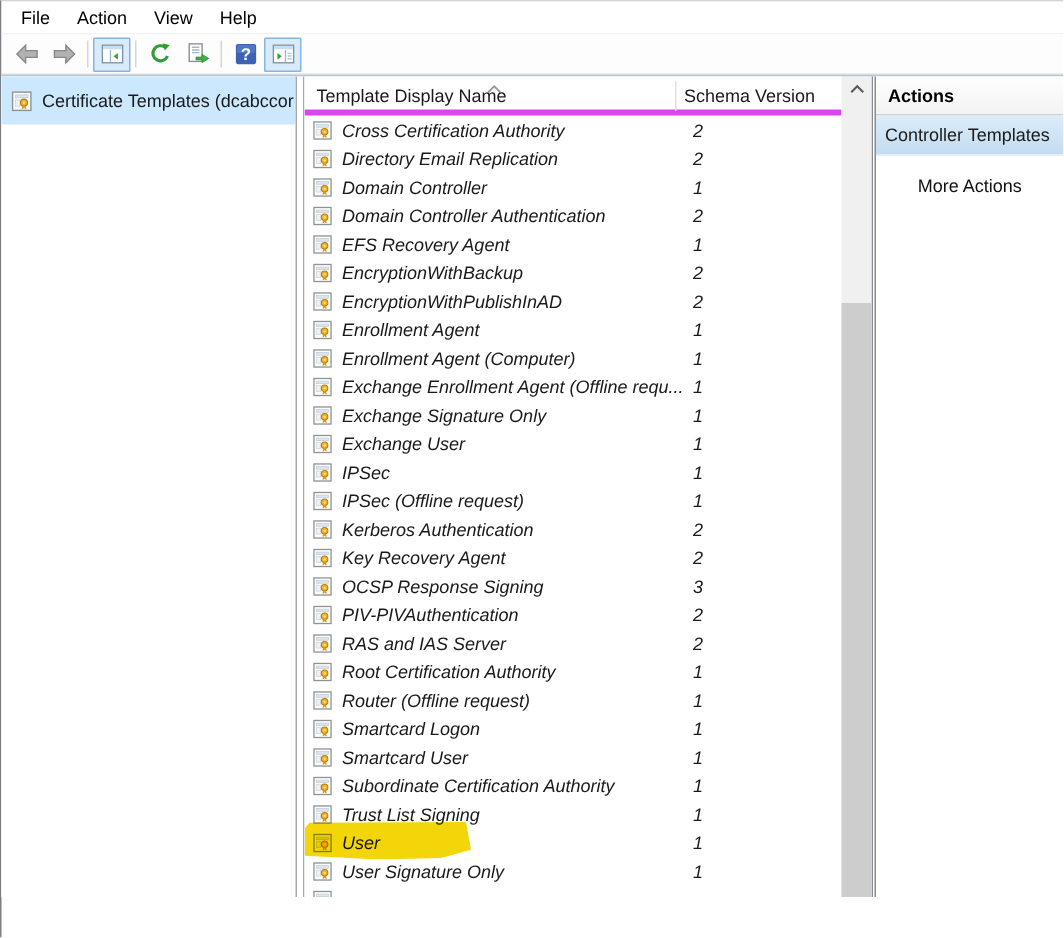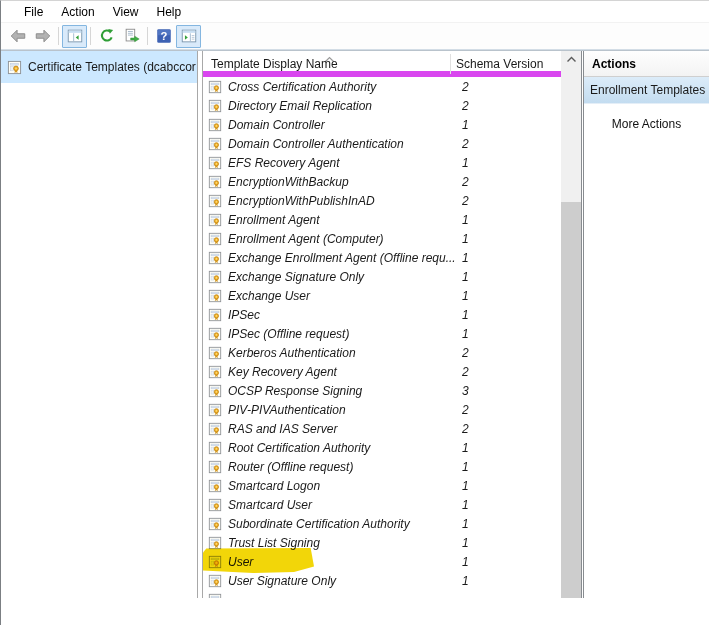--- a/index.html
+++ b/index.html
@@ -8,21 +8,21 @@
 
   .window { position: relative; width: 709px; height: 625px;
     border-left: 1px solid #7b7f83; border-top: 1px solid #d4d4d4; background: #fff; }
 
   
   .titlebar { height: 28px; display: flex; align-items: center; padding-left: 9px; background: #fff; }
   .titlebar .ticon { width: 16px; height: 16px; margin-right: 7px; flex: 0 0 auto; }
   .titlebar .ttext { font-size: 12px; color: #000; }
 
   
-  .menubar { height: 22px; display: flex; align-items: center; padding-left: 14px;
+  .menubar { height: 22px; display: flex; align-items: center; padding-left: 4px;
     background: #fff; border-bottom: 1px solid #f2f2f2; }
   .menu-item { padding: 3px 9px; color: #000; cursor: default; }
 
   
   .toolbar { height: 27px; display: flex; align-items: center; padding-left: 4px;
     background: #fdfdfd; border-bottom: 1px solid #d3dde6; }
   .tbtn { width: 25px; height: 23px; display: flex; align-items: center; justify-content: center;
     border: 1px solid transparent; border-radius: 1px; }
   .tbtn svg { width: 18px; height: 18px; }
   .tbtn.toggled { background: var(--toggle-button-bg); border-color: var(--toggle-button-border); }
@@ -36,21 +36,21 @@
   .tree-item { height: 32px; margin-top: 0; display: flex; align-items: center;
     padding-left: 6px; white-space: nowrap; overflow: hidden; }
   .tree-item.selected { background: var(--tree-selection); }
   .tree-item svg { width: 15px; height: 15px; margin-right: 6px; flex: 0 0 auto; }
 
   .splitter { width: 6px; background: #fff; border-left: 1px solid #a8a8a8; border-right: 1px solid #a8a8a8; }
   .splitter2 { width: 3px; background: #fff; border-left: 1px solid #888c90; border-right: 1px solid #888c90; }
 
   
   .list-pane { width: 358px; background: #fff; overflow: hidden; position: relative; }
-  .list-header { position: relative; height: 26px; border-bottom: 6px solid #d946ef; background: #fff; }
+  .list-header { position: relative; height: 26px; border-bottom: 4px solid #d946ef; background: #fff; }
   .col-h { position: absolute; top: 0; height: 26px; display: flex; align-items: center; color: #191919; }
   .col-h.c1 { left: 8px; }
   .col-h.c2 { left: 253px; }
   .col-line { position: absolute; left: 247px; top: 3px; height: 20px; width: 1px; background: #e0e0e0; }
   .sort-ind { position: absolute; left: 121px; top: 1px; }
 
   .rows { position: relative; }
   .row { height: 19px; display: flex; align-items: center; position: relative; font-style: italic; }
   .row svg.cert { width: 14px; height: 14px; margin: 0 6px 0 5px; flex: 0 0 auto; }
   .row .rname { white-space: nowrap; overflow: hidden; width: 228px; }
@@ -385,18 +385,18 @@
           <polyline points="2.5,6.5 6.5,2.5 10.5,6.5" fill="none" stroke="#5a5a5a" stroke-width="1.4"></polyline>
         </svg>
       </div>
       <div class="vs-thumb"></div>
     </div>
 
     <div class="splitter2"></div>
 
     <div class="actions-pane">
       <div class="actions-header">Actions</div>
-      <div class="actions-context">Enrollment Templates</div>
+      <div class="actions-context">Controller Templates</div>
       <div class="more-actions">More Actions</div>
     </div>
 
   </div>
 </div>
 
 </body></html>

